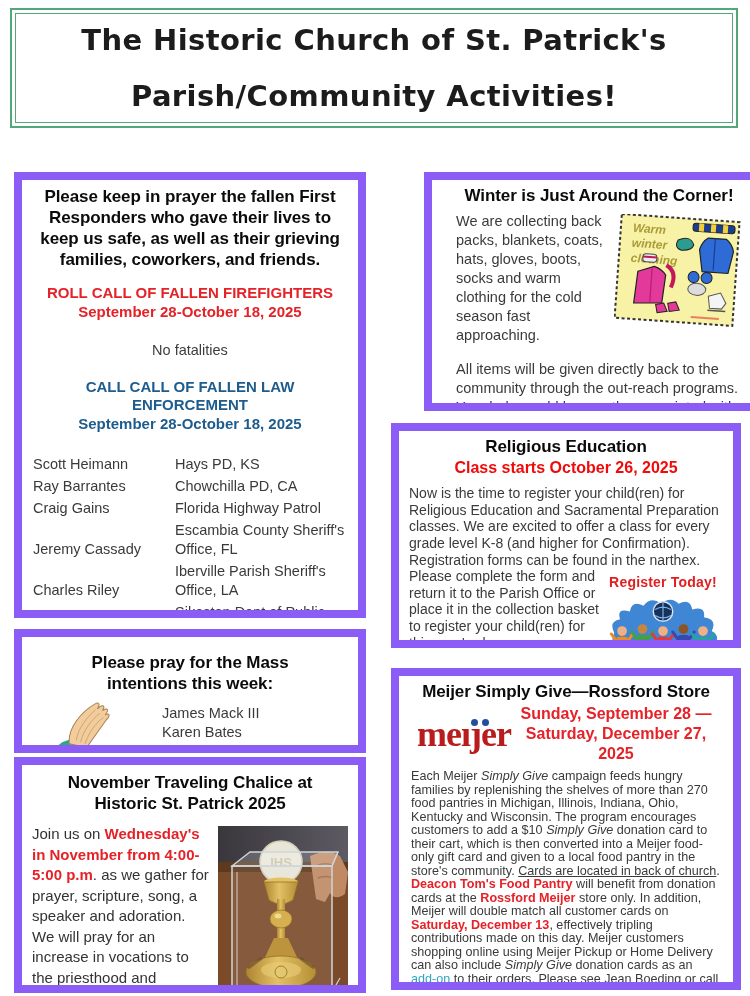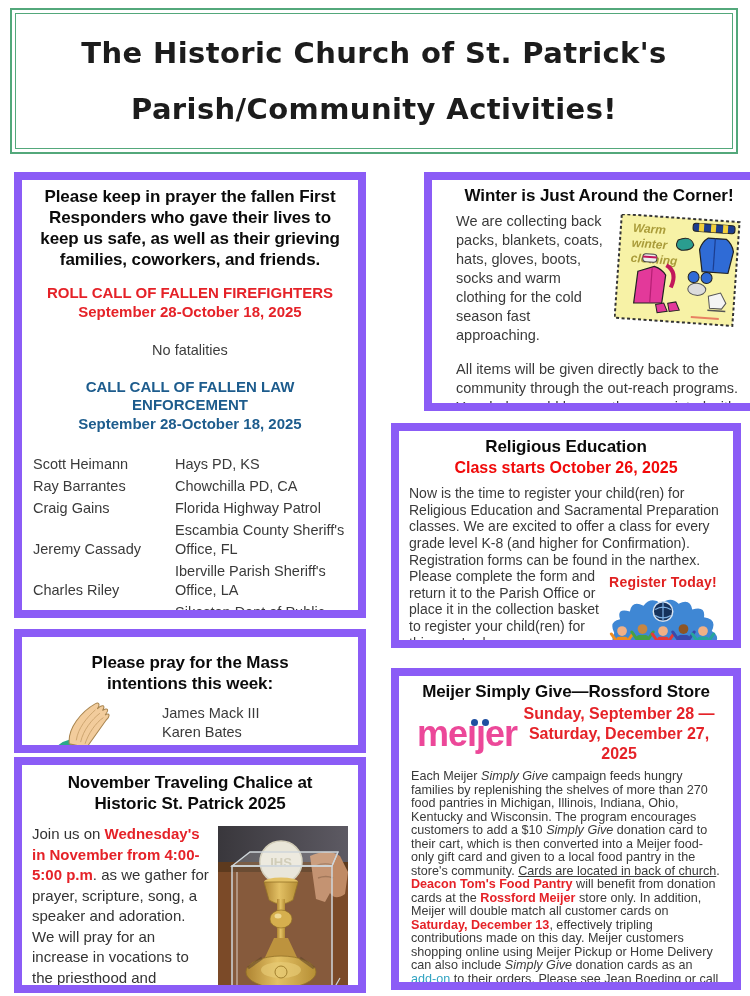--- a/index.html
+++ b/index.html
@@ -3,21 +3,21 @@
 <meta charset="utf-8">
 <style>
   * { margin:0; padding:0; box-sizing:border-box; }
   html,body { background:#ffffff; }
   .page {
     position:relative; width:750px; height:996px; background:#ffffff;
     font-family:"Liberation Sans", sans-serif; color:#3d3d3d; overflow:hidden;
   }
   
   .title-box {
-    position:absolute; left:10px; top:8px; width:728px; height:146px;
+    position:absolute; left:10px; top:8px; width:728px; height:120px;
     border:2px solid #53a87b; padding:3px; background:#fff;
   }
   .title-inner {
     width:100%; height:100%; border:1px solid #53a87b;
     display:flex; flex-direction:column; align-items:center; justify-content:center; gap:22px;
   }
   .title-line {
     font-family:"DejaVu Sans", sans-serif; font-weight:700; font-size:29px;
     color:#1c1c1c; letter-spacing:0.4px;
   }
@@ -70,22 +70,22 @@
   
   .re-sub { font-size:16px; font-weight:900; color:#f00a0a; text-align:center; line-height:1.2; margin-top:1px; }
   .re-body { margin-top:8px; font-size:14px; line-height:16.6px; color:#3a3a3a; }
   .re-p2 { margin-top:0; }
   .re-clip { float:right; width:120px; margin-left:4px; text-align:center; }
   .re-register { font-size:14px; font-weight:700; color:#e02020; letter-spacing:0.2px; margin:6px 0 1px; }
 
   
   .mj-toprow { display:flex; align-items:center; margin-top:2px; }
   .mj-logo {
-    position:relative; font-family:Liberation Sans, sans-serif; font-weight:700;
-    font-size:36px; color:#ec4899; letter-spacing:-1px; line-height:40px; margin-left:6px;
+    position:relative; font-family:Liberation Serif, serif; font-weight:700;
+    font-size:36px; color:#b91c1c; letter-spacing:-1px; line-height:40px; margin-left:6px;
   }
   .mj-dot { position:absolute; width:7px; height:7px; border-radius:50%; background:#1f4fa0; top:5px; }
   .mj-dot-i { left:54px; }
   .mj-dot-j { left:65px; }
   .mj-dates { flex:1; text-align:center; font-size:16px; font-weight:700; color:#e52228; line-height:1.25; }
   .mj-body { margin-top:6px; font-size:12.6px; line-height:13.5px; color:#3a3a3a; }
   .it { font-style:italic; }
   .ul { text-decoration:underline; }
   .rb { color:#e52228; font-weight:700; }
   .lnk { color:#31a3c2; text-decoration:underline; cursor:pointer; }

